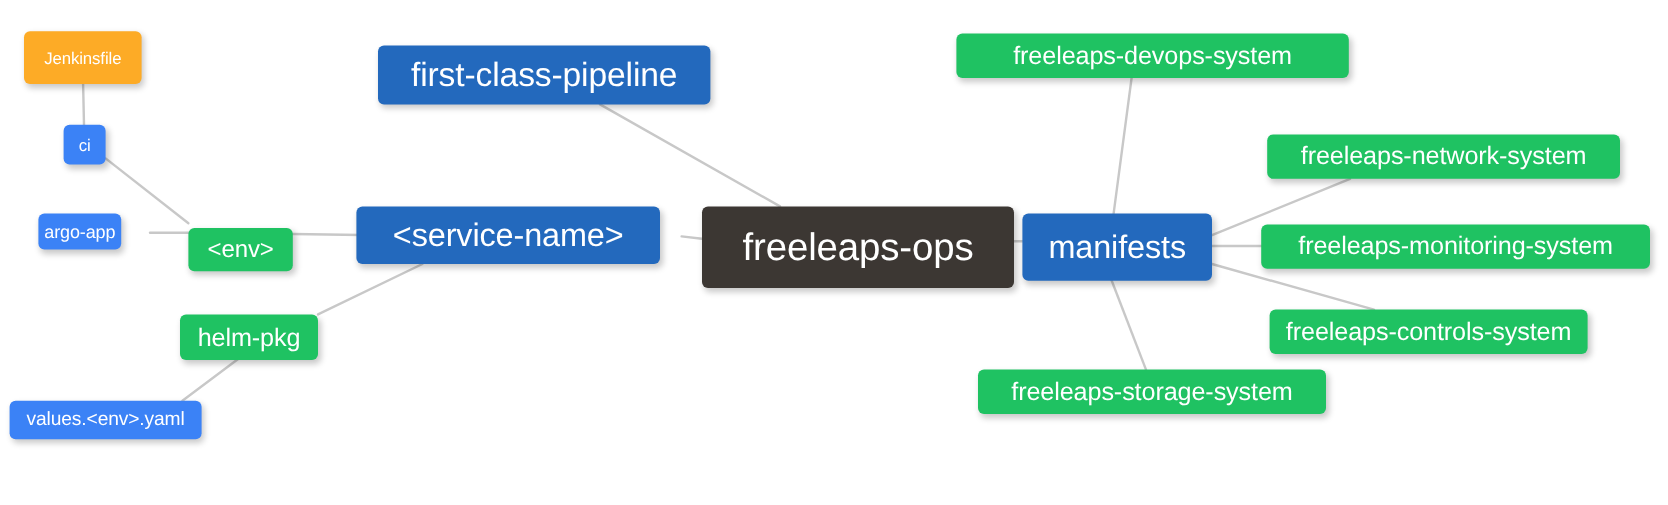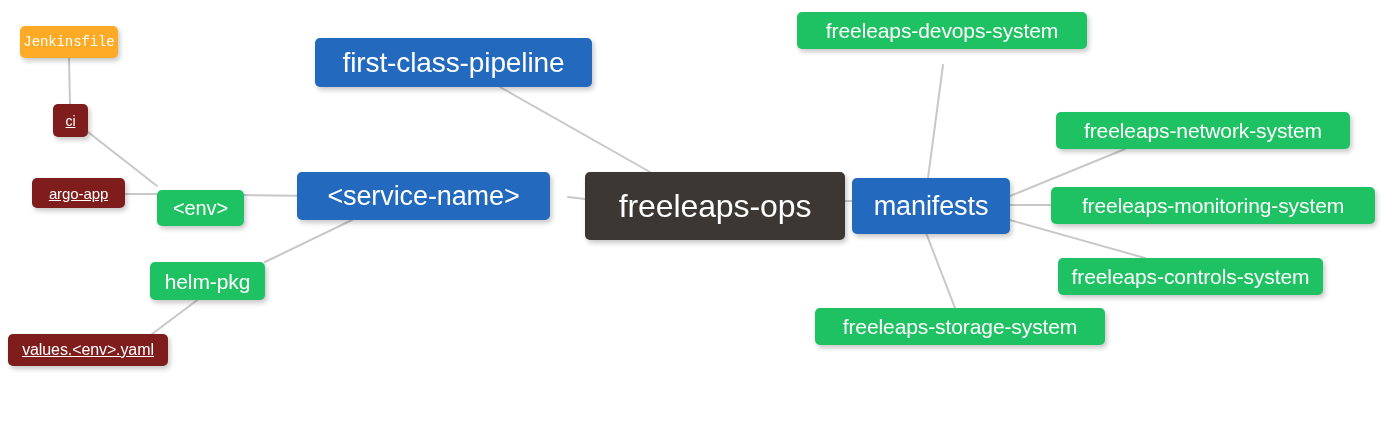--- a/index.html
+++ b/index.html
@@ -38,21 +38,21 @@
     white-space: nowrap;
     border-radius: 5px;
     box-shadow: 2px 3px 5px rgba(0,0,0,0.22);
     letter-spacing: -0.1px;
     line-height: 1;
     z-index: 2;
   }
   .n-root  { background: #3c3733; }
   .n-blue  { background: #2369bd; }
   .n-green { background: #1fc262; }
-  .n-red   { background: #7f1d1d; text-decoration: underline; }
+  .n-red   { background: #3b82f6; }
   .n-orange{ background: #fdab26; }
 </style>
 </head>
 <body>
 
 <div id="canvas">
   <svg id="edges" viewBox="0 0 1390 421" preserveAspectRatio="none">
       <line x1="69" y1="58" x2="70" y2="104" class="edge" stroke="#c8c8c8"></line>
       <line x1="88" y1="132" x2="157" y2="186" class="edge" stroke="#c8c8c8"></line>
       <line x1="125" y1="194" x2="157" y2="194" class="edge" stroke="#c8c8c8"></line>
@@ -62,29 +62,29 @@
       <line x1="568" y1="197" x2="585" y2="199" class="edge" stroke="#c8c8c8"></line>
       <line x1="500" y1="87" x2="650" y2="172" class="edge" stroke="#c8c8c8"></line>
       <line x1="845" y1="201" x2="852" y2="201" class="edge" stroke="#c8c8c8"></line>
       <line x1="928" y1="178" x2="943" y2="65" class="edge" stroke="#c8c8c8"></line>
       <line x1="1010" y1="196" x2="1125" y2="149" class="edge" stroke="#c8c8c8"></line>
       <line x1="1010" y1="205" x2="1051" y2="205" class="edge" stroke="#c8c8c8"></line>
       <line x1="1010" y1="220" x2="1145" y2="258" class="edge" stroke="#c8c8c8"></line>
       <line x1="923" y1="225" x2="955" y2="308" class="edge" stroke="#c8c8c8"></line>
     </svg>
   <div id="node-layer">
-      <div class="node n-orange" style="left: 20px; top: 26px; width: 98px; height: 32px; font-size: 14px; font-family: Liberation Mono, monospace;">Jenkinsfile</div>
+      <div class="node n-orange" style="left: 20px; top: 26px; width: 98px; height: 44px; font-size: 14px;">Jenkinsfile</div>
       <div class="node n-red" style="left: 53px; top: 104px; width: 35px; height: 33px; font-size: 14px;">ci</div>
-      <div class="node n-red" style="left: 32px; top: 178px; width: 93px; height: 30px; font-size: 15px;">argo-app</div>
+      <div class="node n-red" style="left: 32px; top: 178px; width: 69px; height: 30px; font-size: 15px;">argo-app</div>
       <div class="node n-green" style="left: 157px; top: 190px; width: 87px; height: 36px; font-size: 20px;">&lt;env&gt;</div>
       <div class="node n-green" style="left: 150px; top: 262px; width: 115px; height: 38px; font-size: 21px;">helm-pkg</div>
       <div class="node n-red" style="left: 8px; top: 334px; width: 160px; height: 32px; font-size: 16px;">values.&lt;env&gt;.yaml</div>
       <div class="node n-blue" style="left: 315px; top: 38px; width: 277px; height: 49px; font-size: 28px;">first-class-pipeline</div>
       <div class="node n-blue" style="left: 297px; top: 172px; width: 253px; height: 48px; font-size: 27px;">&lt;service-name&gt;</div>
       <div class="node n-root" style="left: 585px; top: 172px; width: 260px; height: 68px; font-size: 32px; text-align: center;">freeleaps-ops</div>
       <div class="node n-blue" style="left: 852px; top: 178px; width: 158px; height: 56px; font-size: 27px;">manifests</div>
-      <div class="node n-green" style="left: 797px; top: 12px; width: 290px; height: 37px; font-size: 21px;">freeleaps-devops-system</div>
+      <div class="node n-green" style="left: 797px; top: 28px; width: 327px; height: 37px; font-size: 21px;">freeleaps-devops-system</div>
       <div class="node n-green" style="left: 1056px; top: 112px; width: 294px; height: 37px; font-size: 21px;">freeleaps-network-system</div>
       <div class="node n-green" style="left: 1051px; top: 187px; width: 324px; height: 37px; font-size: 21px;">freeleaps-monitoring-system</div>
       <div class="node n-green" style="left: 1058px; top: 258px; width: 265px; height: 37px; font-size: 21px;">freeleaps-controls-system</div>
       <div class="node n-green" style="left: 815px; top: 308px; width: 290px; height: 37px; font-size: 21px;">freeleaps-storage-system</div>
     </div>
 </div>
 
 </body></html>

